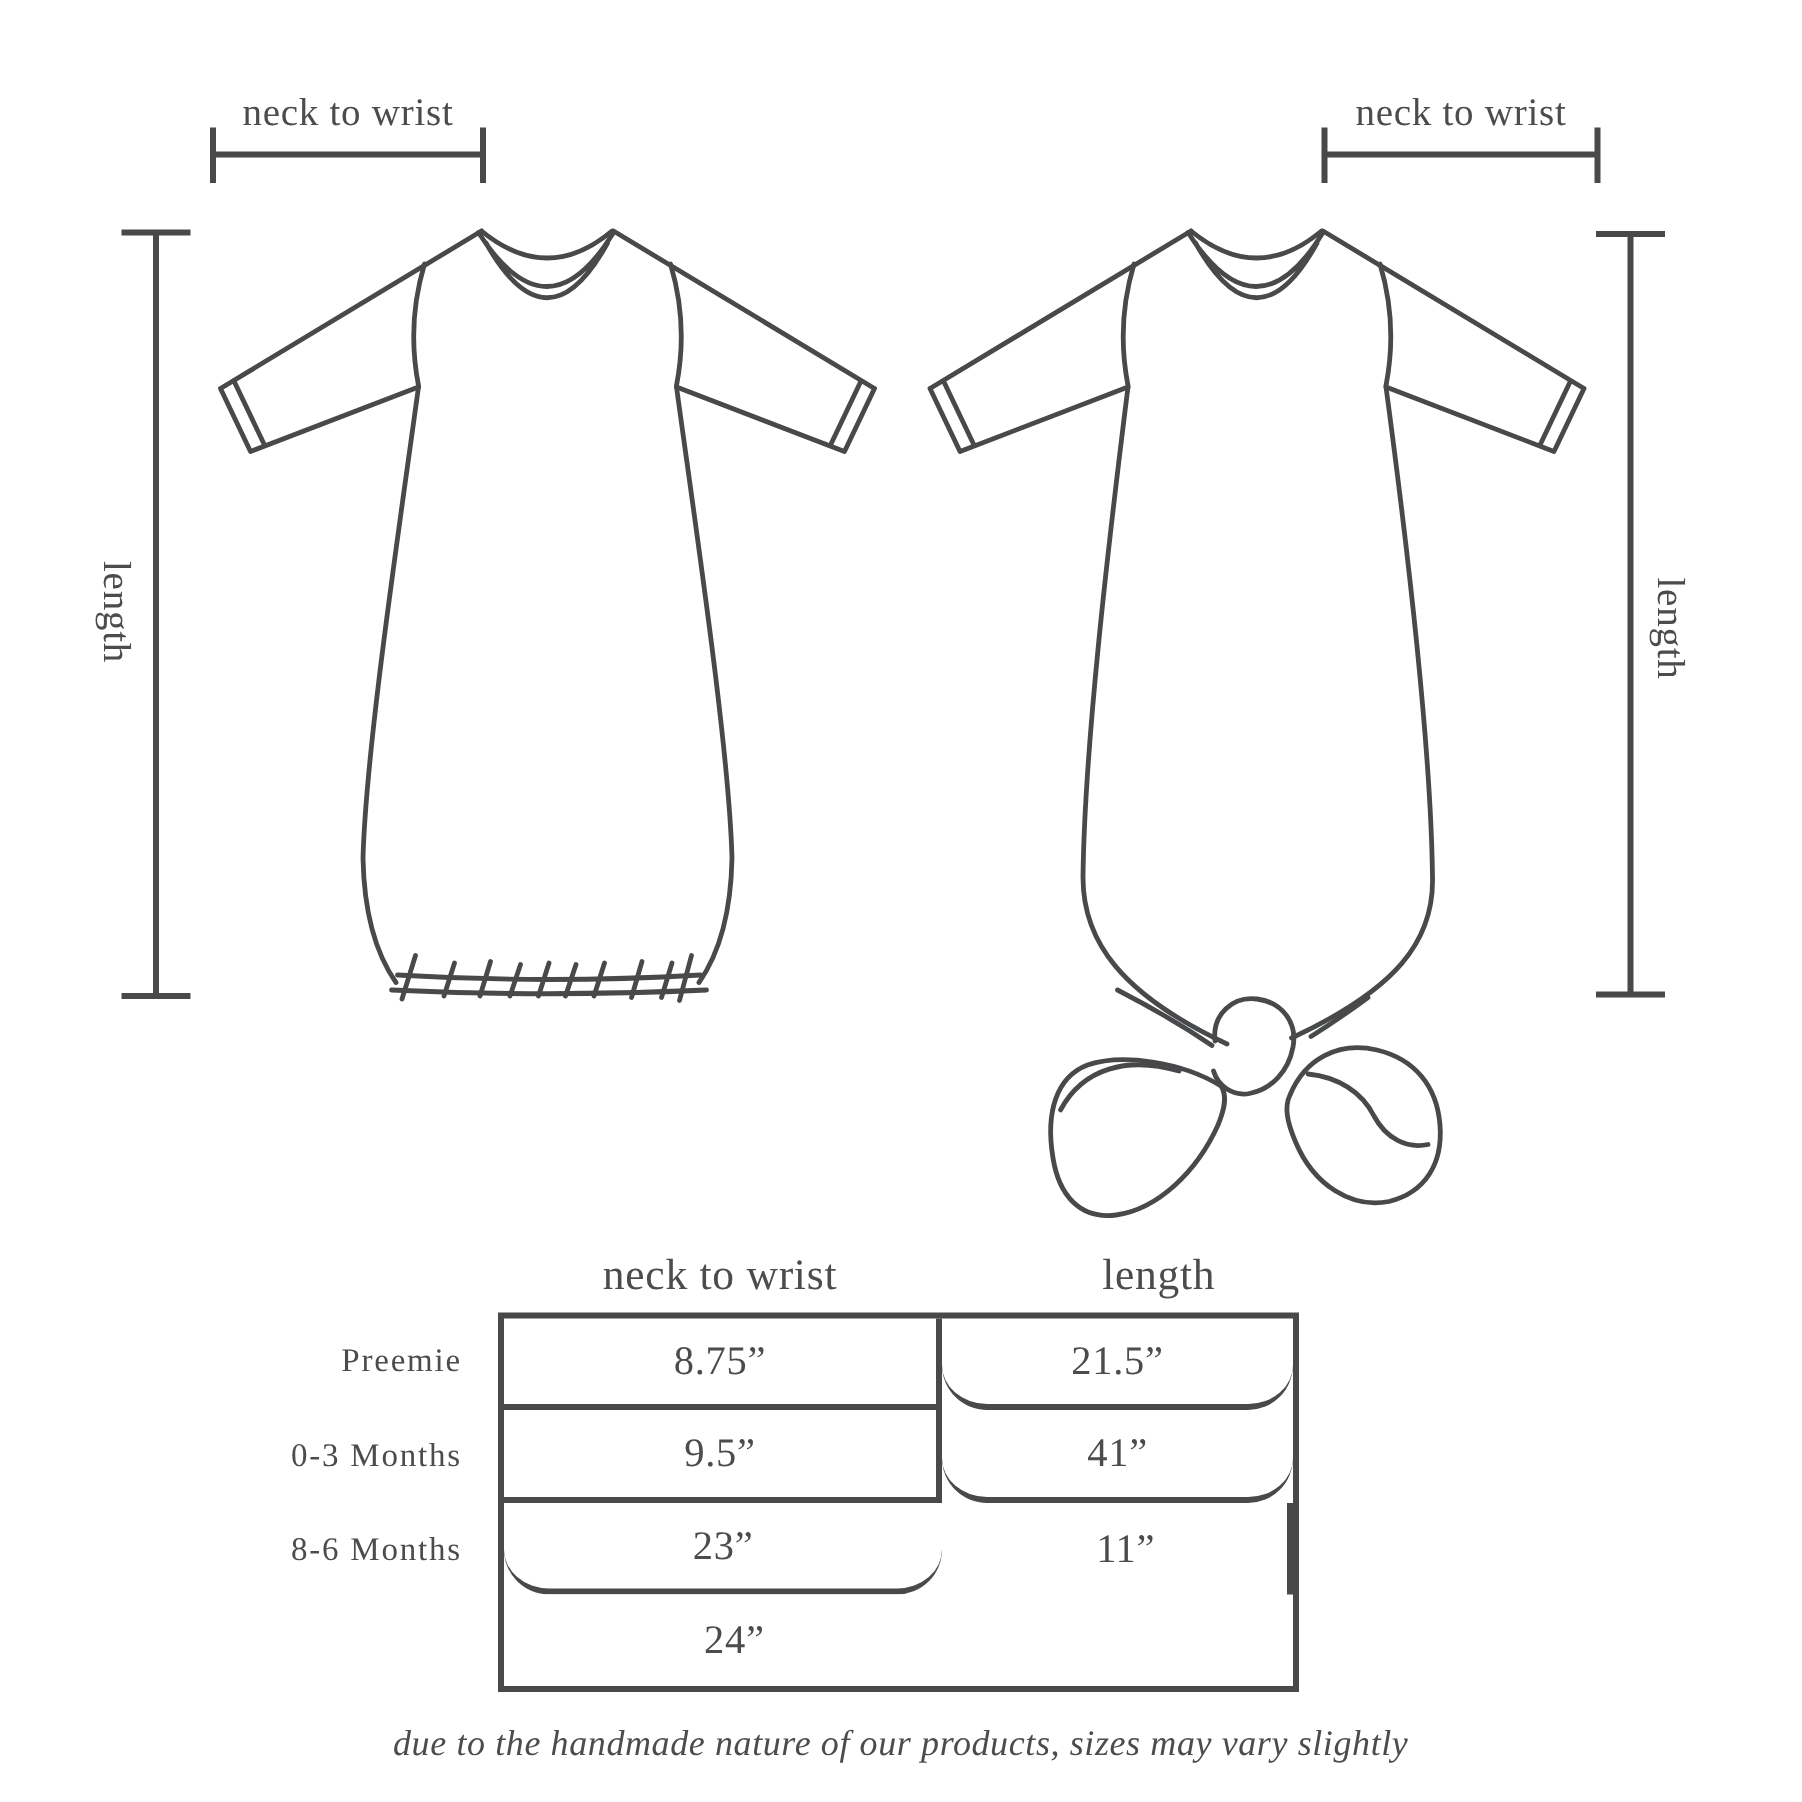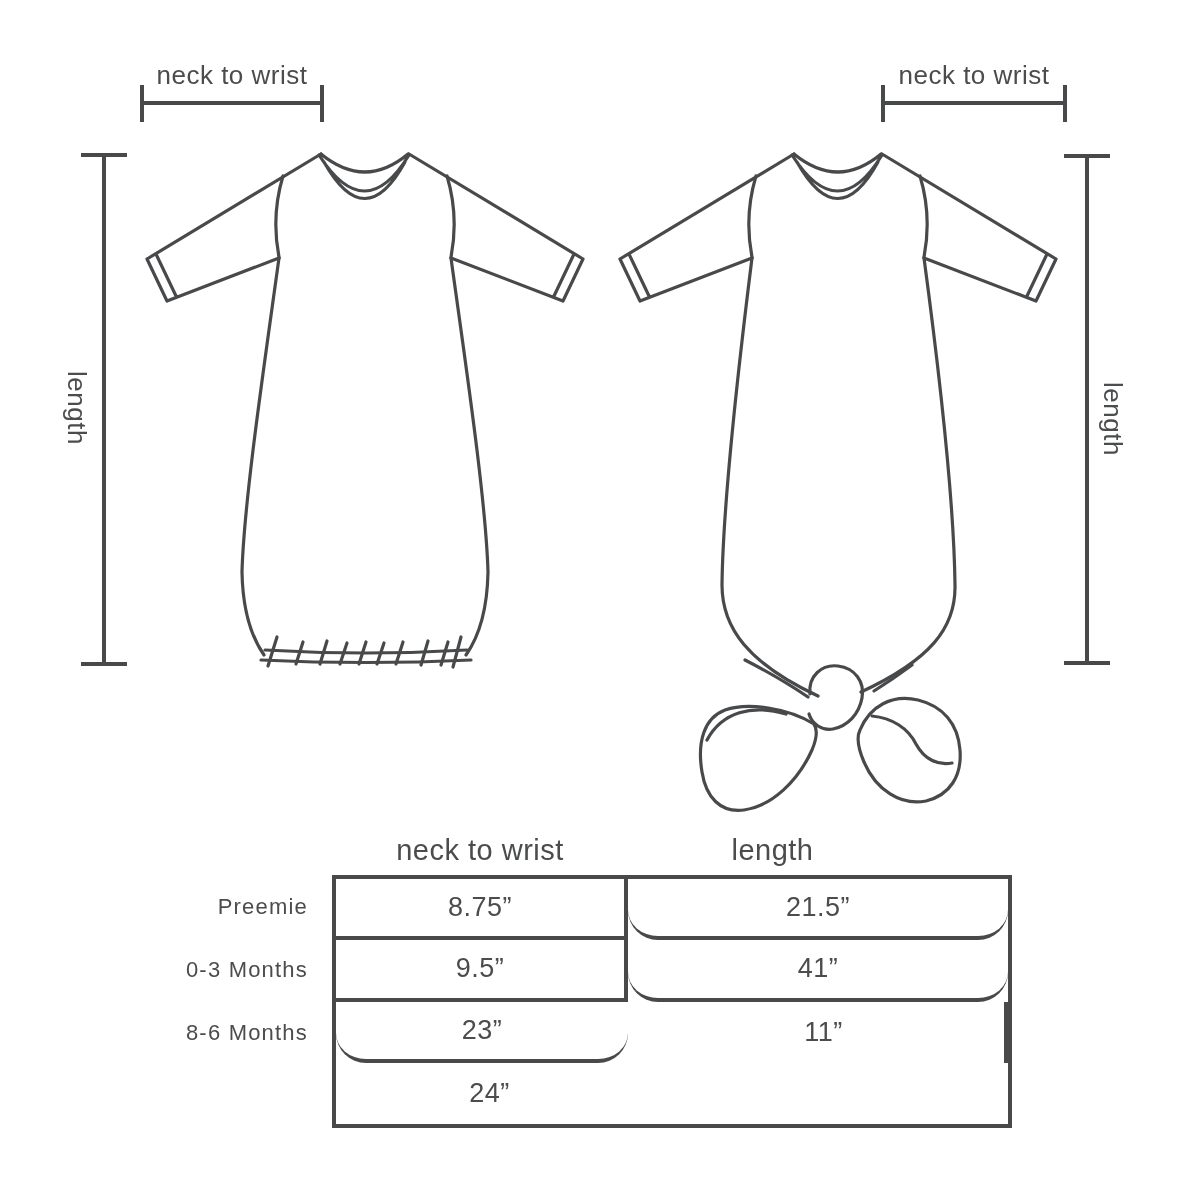--- a/index.html
+++ b/index.html
@@ -3,31 +3,31 @@
 <meta charset="utf-8">
 <style>
   :root{
     --line:#48494b;
     --text:#4b4c4e;
     --background:#ffffff;
   }
   html,body{margin:0;padding:0;background:var(--background);}
   .canvas{
     position:relative;width:1201px;height:1201px;background:var(--background);
-    font-family:Liberation Sans, sans-serif;color:var(--text);overflow:hidden;
+    font-family:Liberation Serif, serif;color:var(--text);overflow:hidden;
   }
   .art{position:absolute;left:0;top:0;width:1201px;height:1201px;}
   .art path{fill:none;stroke:var(--line);}
   .gown{stroke-width:3.2px;stroke-linecap:round;stroke-linejoin:round;}
   .measure{stroke-width:4px;stroke-linecap:butt;}
   .lbl{position:absolute;text-align:center;font-size:26px;letter-spacing:.5px;color:var(--text);}
   .lbl-rot{transform:rotate(90deg);}
   
   .size-table{
-    position:absolute;left:332px;top:875px;width:680px;height:253px;
+    position:absolute;left:332px;top:875px;width:534px;height:253px;
     border:4px solid var(--line);box-sizing:border-box;
     display:grid;grid-template-columns:292px 1fr;grid-template-rows:repeat(4,1fr);
   }
   .size-table .cell{
     display:flex;align-items:center;justify-content:center;
     font-size:27px;letter-spacing:.5px;
     border-right:4px solid var(--line);border-bottom:4px solid var(--line);
   }
   .size-table .cell.last-col{border-right:none;border-radius:30px;}
   .size-table .cell.last-row{border-bottom:none;margin-left:15px;}
@@ -109,14 +109,15 @@
   <div class="size-table">
     <div class="cell">8.75”</div>
     <div class="cell last-col">21.5”</div>
     <div class="cell">9.5”</div>
     <div class="cell last-col">41”</div>
     <div class="cell last-col">23”</div>
     <div class="cell last-row">11”</div>
     <div class="cell last-col last-row">24”</div>
   </div>
 
+  <div class="footnote">due to the handmade nature of our products, sizes may vary slightly</div>
 
 </div>
 
 </body></html>

